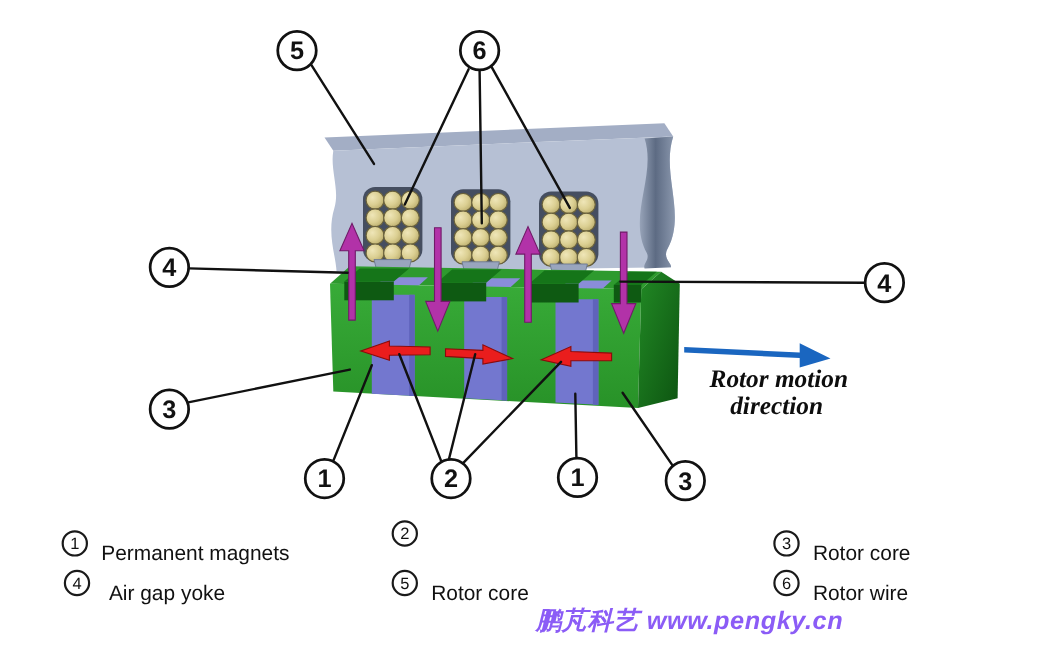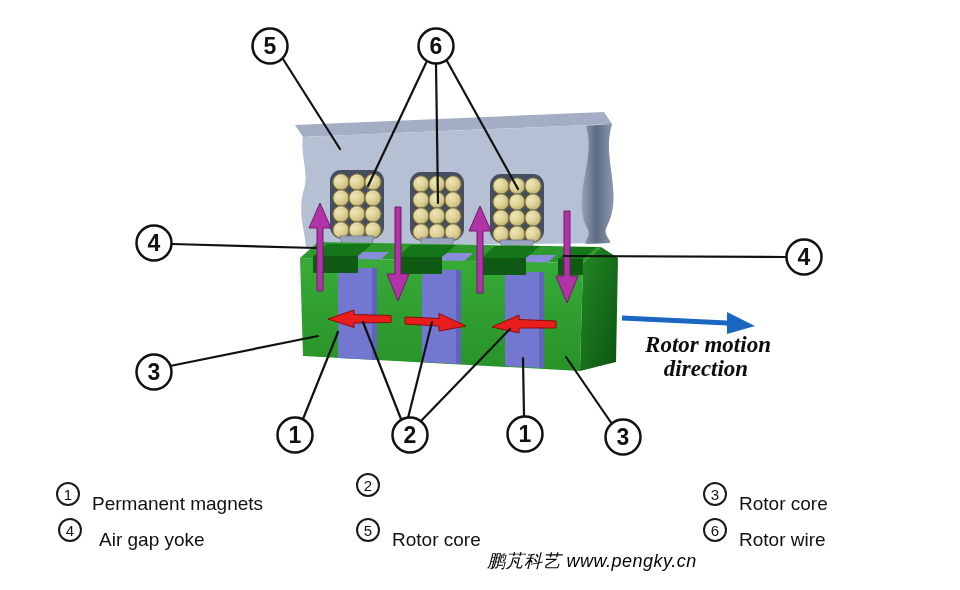--- a/index.html
+++ b/index.html
@@ -8,22 +8,22 @@
   svg text{user-select:none;}
   .callout-num{font-family:"Liberation Sans",sans-serif;font-size:23px;font-weight:bold;fill:#111;text-anchor:middle;}
   .motion-text{font-family:"Liberation Serif",serif;font-size:23px;font-weight:bold;font-style:italic;fill:#0d0d0d;text-anchor:middle;}
   .legend{position:absolute;left:0;top:0;width:100%;}
   .legend-row{position:absolute;height:24px;}
   .legend-item{position:absolute;display:flex;align-items:center;gap:12px;white-space:nowrap;}
   .legend-circle{box-sizing:border-box;width:24px;height:24px;border:2px solid #1a1a1a;border-radius:50%;
                  display:flex;align-items:center;justify-content:center;
                  font-size:15px;color:#111;background:#fff;line-height:1;}
   .legend-label{font-size:19px;color:#111;margin-top:20px;}
-  .watermark{position:absolute;left:487px;top:549px;font-size:18px;font-weight:normal;font-style:italic;
-             color:#000000;letter-spacing:0.5px;}
+  .watermark{position:absolute;left:487px;top:549px;font-size:23px;font-weight:bold;font-style:italic;
+             color:#8b5cf6;letter-spacing:0.5px;}
 </style>
 </head>
 <body>
 
 <div id="stage">
 
   <svg width="960" height="460" viewBox="0 0 960 460">
     <defs>
       <radialGradient id="coilGrad" cx="35%" cy="35%" r="75%">
         <stop offset="0%" stop-color="#efe6b8"></stop>

